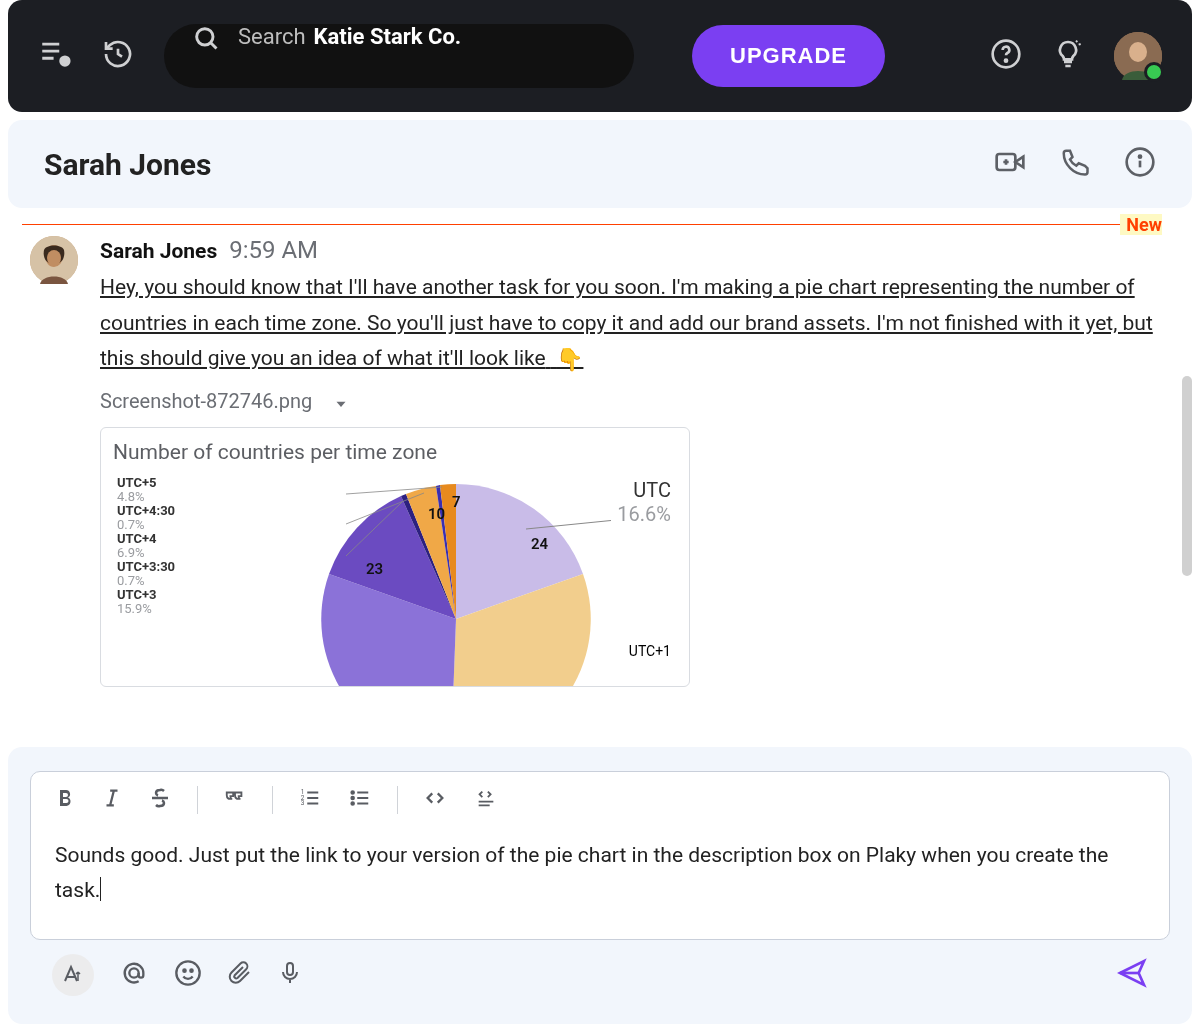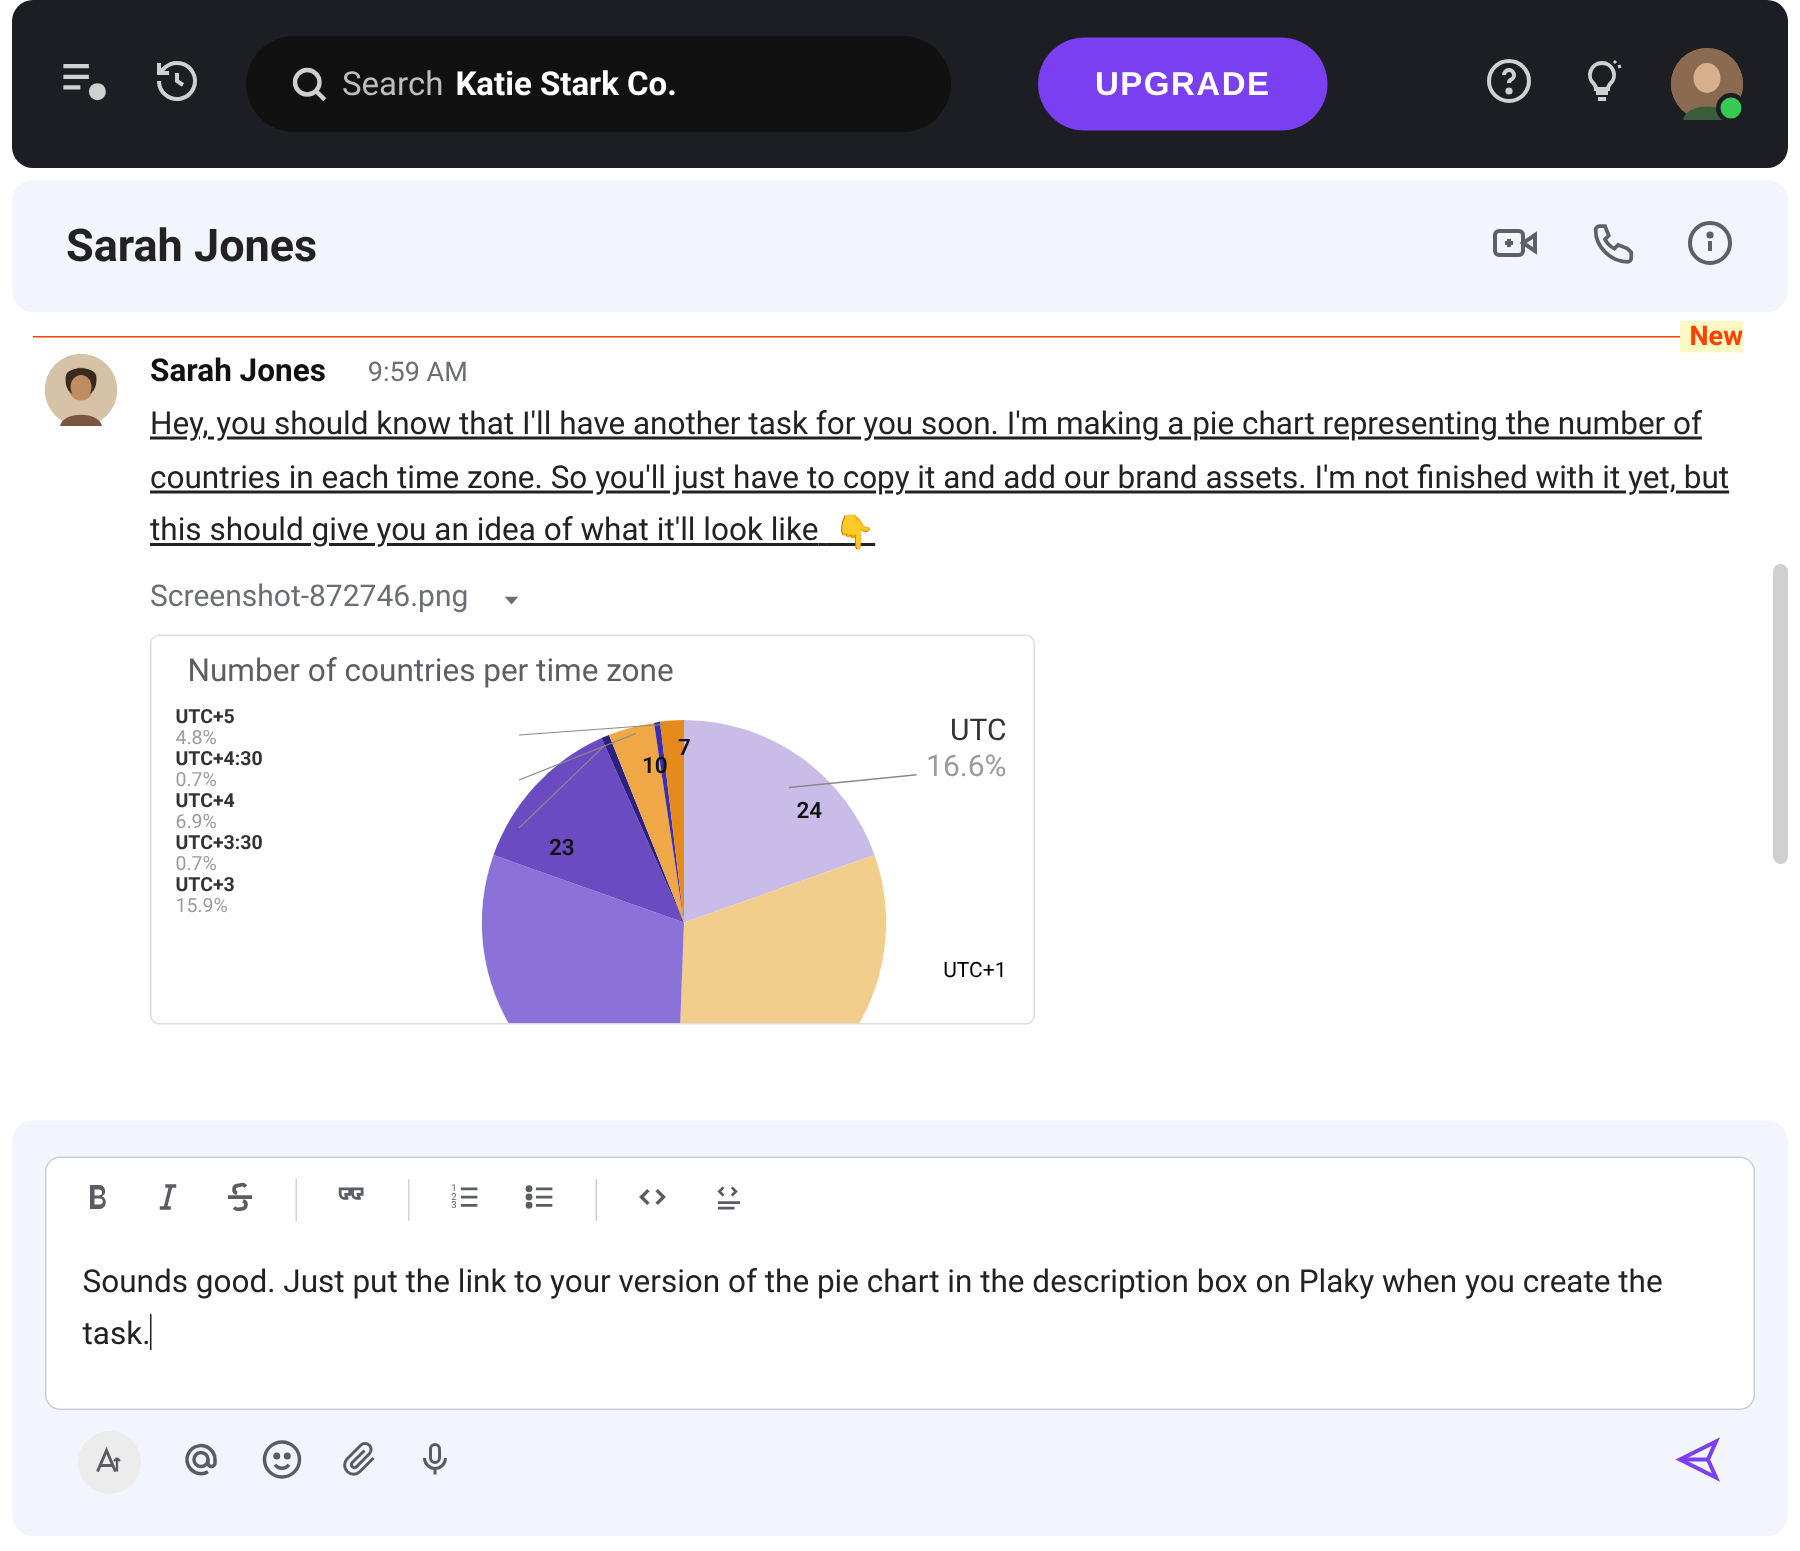--- a/index.html
+++ b/index.html
@@ -18,24 +18,24 @@
     height: 112px;
     border-radius: 14px;
     margin: 0 8px;
     display: flex;
     align-items: center;
     padding: 0 30px;
     gap: 30px;
   }
   .topbar .icon { color: #cfd0d2; cursor: pointer; }
   .search {
-    display: flex; align-items: center;
+    display: flex; align-items: flex-start;
     background: #111; border-radius: 40px;
     height: 64px; padding: 0 28px;
-    gap: 8px; flex: 0 0 470px;
+    gap: 18px; flex: 0 0 470px;
   }
   .search .placeholder { font-size:22px; color:#bdbdbd; display:flex; gap:8px;}
   .search .placeholder b { color:#fff; font-weight:700;}
   .upgrade-btn {
     background: #7b3ff2; color: #fff;
     border: none; border-radius: 40px;
     padding: 18px 38px;
     font-size: 22px; font-weight: 600; letter-spacing: 1px;
     cursor: pointer;
     margin-left: 28px;
@@ -61,27 +61,27 @@
   .new-divider hr { border: none; border-top: 1px solid #ff4000; margin: 0 60px 0 14px; position: absolute; top: 10px; left:0; right:0;}
   .new-label { position:absolute; right:30px; top:0; color:#ff4000; font-weight:700; font-size:18px; background:#fef9c3; padding-left:6px;}
 
   
   .msg-area { margin: 28px 8px 0 8px; padding: 0 22px; height: 470px; overflow: hidden; position:relative;}
   .msg { display:flex; gap:22px; }
   .avatar-sender { width:48px; height:48px; border-radius:50%; background:#c9a47a; flex:0 0 48px;}
   .msg-body { flex:1; }
   .msg-head { display:flex; align-items:baseline; gap:12px; margin-bottom:6px;}
   .msg-name { font-weight:700; font-size:21px; color:#111;}
-  .msg-time { color:#6b6e74; font-size:18px;margin-left:16px;}
+  .msg-time { color:#6b6e74; font-size:24px;}
   .msg-text { font-size:21px; color:#222; line-height:1.7;text-decoration:underline;}
   .msg-text .emoji { font-size:22px; vertical-align:-2px;}
   .attachment-label { color:#6b6e74; font-size:20px; margin-top:10px; display:flex; gap:20px; align-items:flex-end; cursor:pointer;}
   .attachment-label svg { color:#6b6e74;}
 
-  .chart-card { border:1px solid #d9dce1; border-radius:6px; margin-top:14px; width:590px; height:260px; padding:12px 16px 0 24px; position:relative; overflow:hidden;}
+  .chart-card { border:1px solid #d9dce1; border-radius:6px; margin-top:14px; width:590px; height:260px; padding:12px 16px 0 12px; position:relative; overflow:hidden;}
   .chart-title { color:#5c5e63; font-size:21px; margin-bottom:6px;}
   .chart-labels { position:absolute; left:16px; top:48px; width:120px;}
   .chart-labels div { font-size:13px; color:#333; line-height:1.08;}
   .chart-labels .pct { color:#9a9ca0;}
   .chart-svg-wrap { position:absolute; left:200px; top:36px;}
   .chart-labels-right { position:absolute; right:18px; top:50px; text-align:right;}
   .chart-labels-right div { font-size:20px; color:#333;}
   .chart-labels-right .pct { color:#9a9ca0;}
   .chart-labels-right2 { position:absolute; right:18px; top:215px; font-size:14px;}
 

